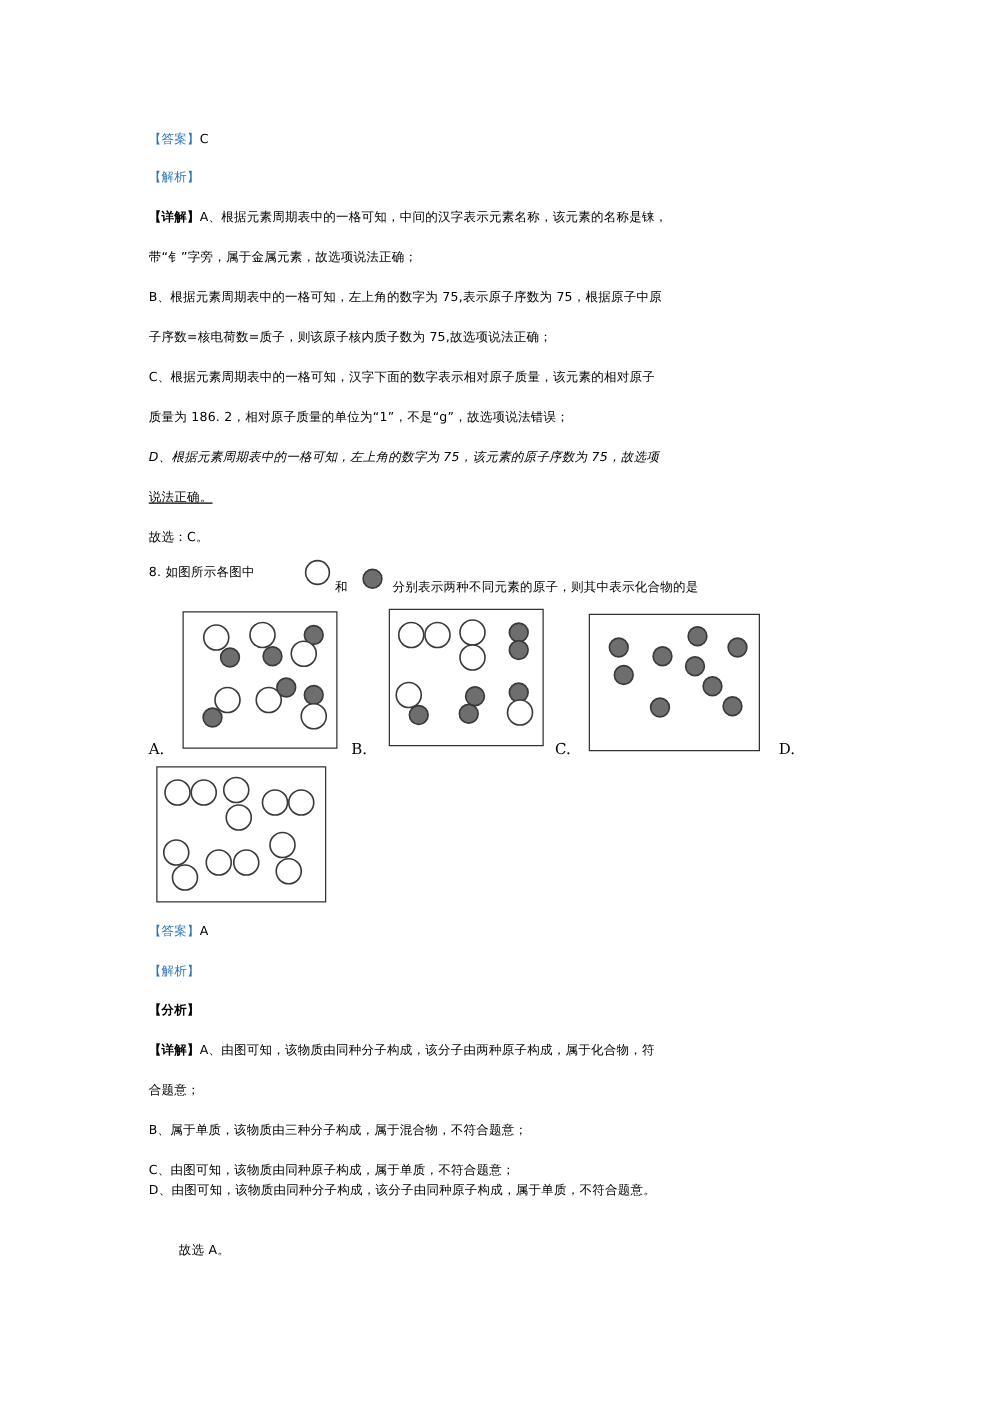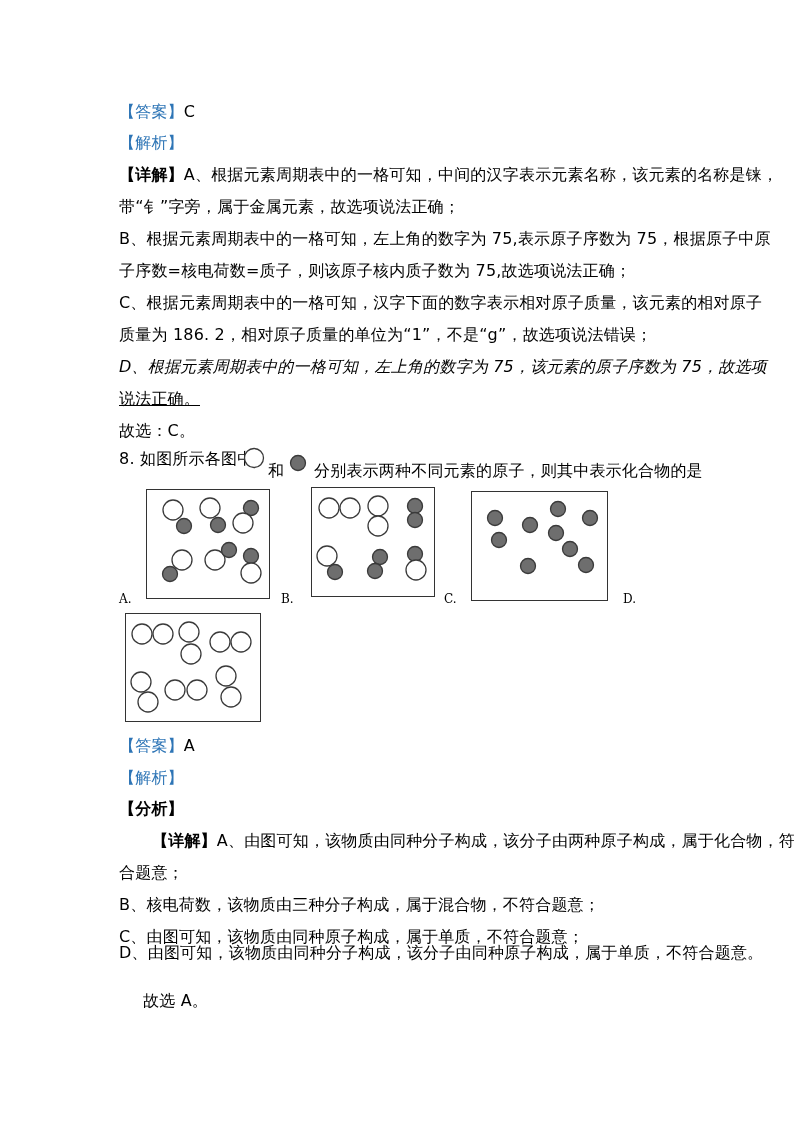--- a/index.html
+++ b/index.html
@@ -1,18 +1,18 @@
 <!DOCTYPE html>
 <html><head>
   <meta charset="utf-8">
   <style>
     html, body { margin: 0; padding: 0; background: #ffffff; }
     body { width: 794px; height: 1123px; position: relative; overflow: hidden;
            font-family: "DejaVu Sans", "Liberation Sans", sans-serif; color: #000; }
-    .line { position: absolute; left: 119px; font-size: 16px; line-height: 18px; white-space: nowrap; letter-spacing: 0.2px; }
+    .line { position: absolute; left: 119px; font-size: 10px; line-height: 18px; white-space: nowrap; letter-spacing: 0.2px; }
     .blue { color: #2e75b6; }
     .bold { font-weight: bold; }
     .fig { position: absolute; border: 1.3px solid #333; background: #fff; }
     .fig svg { position: absolute; left: 0; top: 0; }
     .optlabel { position: absolute; font-size: 12px; font-family: "DejaVu Serif", serif; }
     .inline-icon { position: absolute; }
   </style>
 </head>
 <body>
 
@@ -109,20 +109,20 @@
       <circle cx="100" cy="62" r="10" fill="#fff" stroke="#3a3a3a" stroke-width="1.3"></circle>
       <circle cx="105" cy="83" r="10" fill="#fff" stroke="#3a3a3a" stroke-width="1.3"></circle>
     </svg>
 </div>
 
 <div class="line" style="top:737px;">
   <span class="blue">【答案】</span><span>A</span>
 </div>
 <div class="line blue" style="top:769px;">【解析】</div>
 <div class="line bold" style="top:800px;">【分析】</div>
-<div class="line" style="top:832px;margin-left:33px;">
+<div class="line" style="top:832px;">
   <span class="bold">【详解】</span><span>A、由图可知，该物质由同种分子构成，该分子由两种原子构成，属于化合物，符</span>
 </div>
 <div class="line" style="top:864px;">合题意；</div>
-<div class="line" style="top:896px;">B、核电荷数，该物质由三种分子构成，属于混合物，不符合题意；</div>
+<div class="line" style="top:896px;">B、属于单质，该物质由三种分子构成，属于混合物，不符合题意；</div>
 <div class="line" style="top:928px;">C、由图可知，该物质由同种原子构成，属于单质，不符合题意；</div>
 <div class="line" style="top:944px;text-align:center;">D、由图可知，该物质由同种分子构成，该分子由同种原子构成，属于单质，不符合题意。</div>
 <div class="line" style="top:992px;margin-left:24px;">故选 A。</div>
 
 </body></html>

